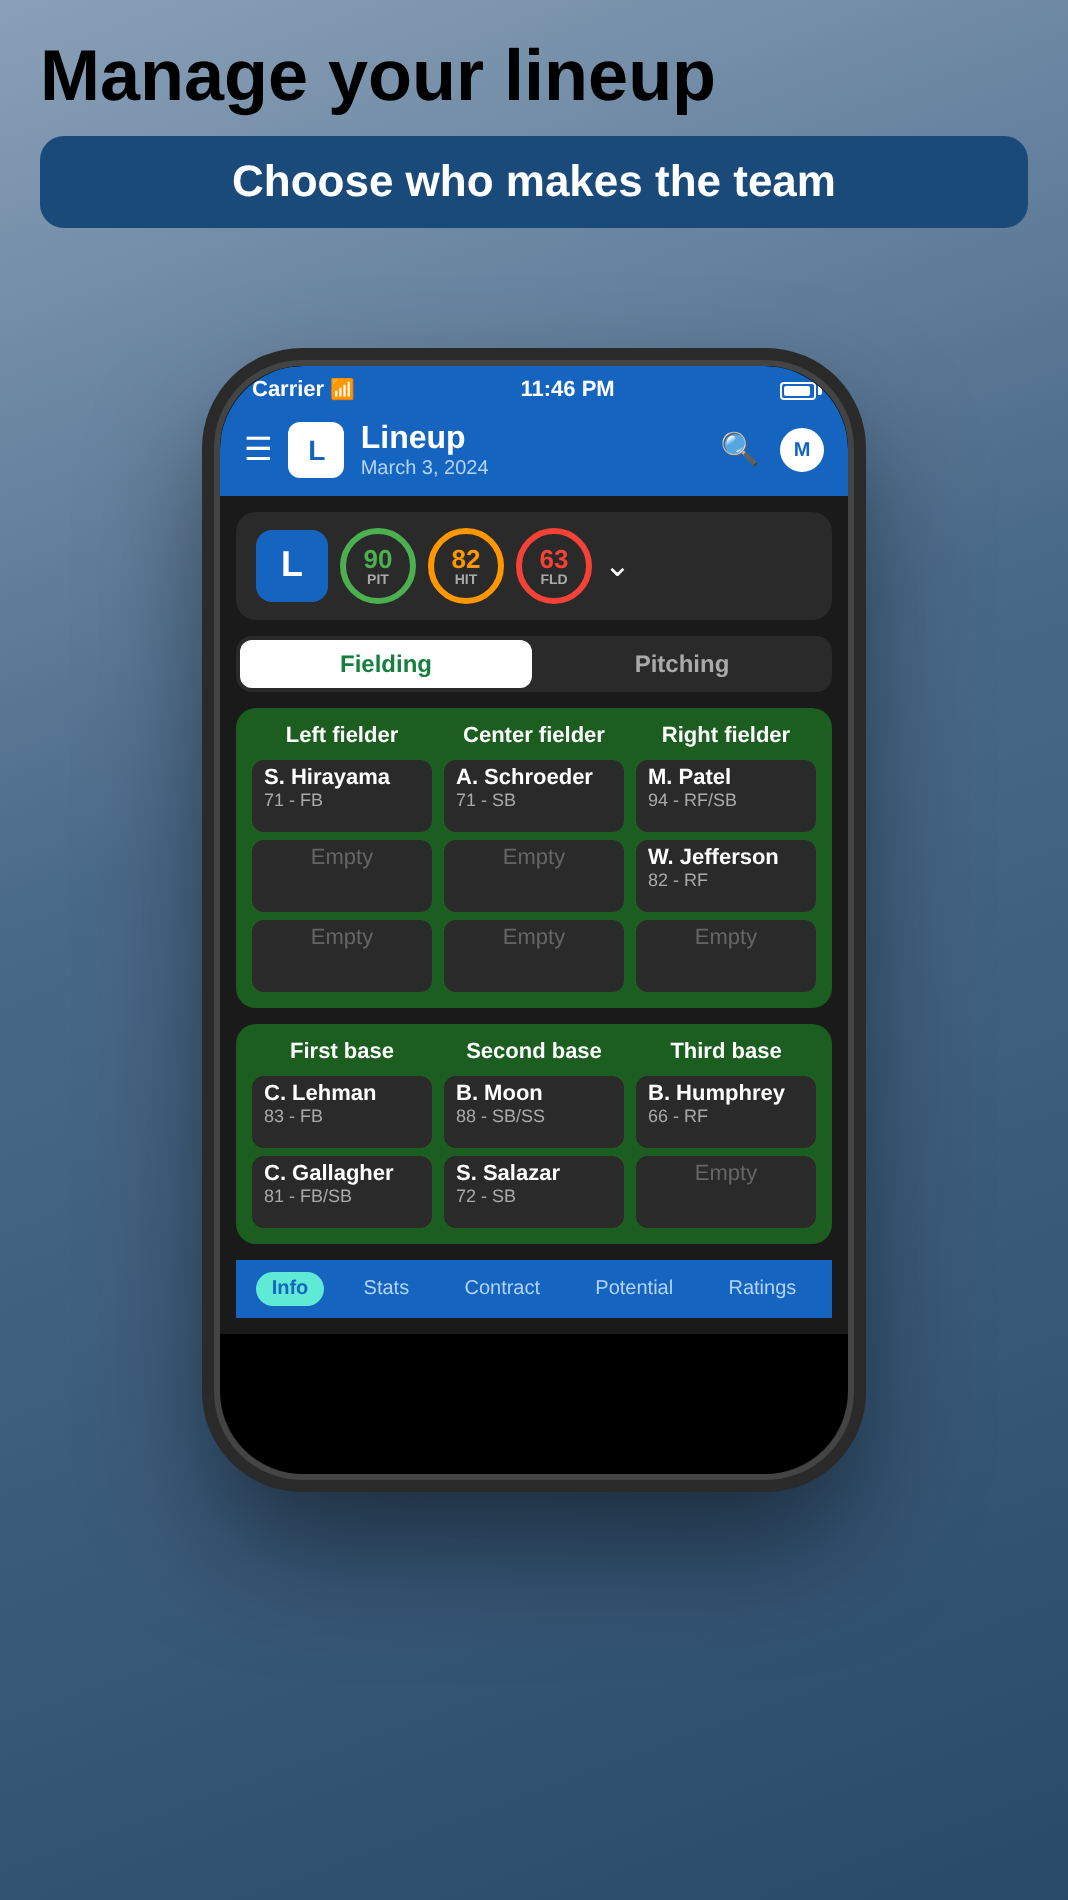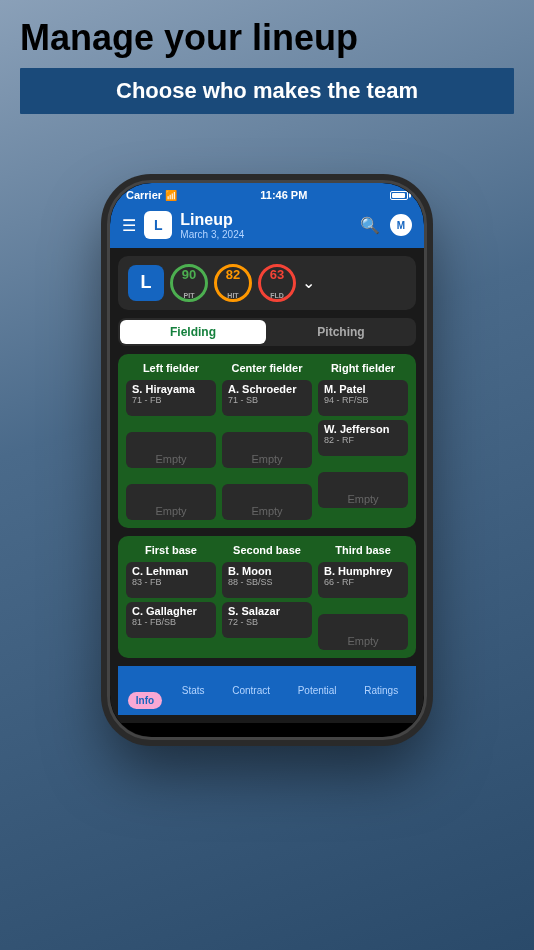--- a/index.html
+++ b/index.html
@@ -18,21 +18,21 @@
     }
     .page-title {
       font-size: 36px;
       font-weight: 900;
       color: #000;
       line-height: 1.1;
     }
     .page-subtitle-banner {
       margin-top: 10px;
       background: #1a4a7a;
-      border-radius: 1px;
+      border-radius: 12px;
       padding: 10px 20px;
       display: inline-block;
       width: 100%;
       text-align: center;
     }
     .page-subtitle-banner span {
       color: #fff;
       font-size: 22px;
       font-weight: 800;
     }
@@ -172,21 +172,21 @@
     .team-logo-box {
       width: 36px; height: 36px;
       background: #1565c0;
       border-radius: 8px;
       display: flex; align-items: center; justify-content: center;
       font-weight: 900; font-size: 18px; color: #fff;
     }
     .stat-circle {
       width: 38px; height: 38px;
       border-radius: 50%;
-      display: flex; flex-direction: column; align-items: center; justify-content: space-between;
+      display: flex; flex-direction: column; align-items: center; justify-content: center;
       border: 3px solid;
       font-size: 13px; font-weight: 700;
     }
     .stat-circle.pit { border-color: #4caf50; color: #4caf50; }
     .stat-circle.hit { border-color: #ff9800; color: #ff9800; }
     .stat-circle.fld { border-color: #f44336; color: #f44336; }
     .stat-label { font-size: 7px; color: #aaa; }
     .cap-block { flex: 1; }
     .cap-text { color: #fff; font-size: 10px; font-weight: 600; }
     .cap-amount { color: #fff; font-size: 12px; font-weight: 700; }
@@ -291,23 +291,22 @@
       color: #fff;
       font-size: 11px;
       font-weight: 600;
     }
     .player-sub {
       color: #aaa;
       font-size: 9px;
     }
     .player-card.empty {
       display: flex;
-      align-items: flex-end;
+      align-items: flex-start;
       justify-content: center;
-      margin-top: 12px;
     }
     .empty-text {
       color: #666;
       font-size: 11px;
     }
 
     
     .bottom-tab-bar {
       background: #1565c0;
       display: flex;
@@ -317,24 +316,23 @@
     }
     .bottom-tab {
       color: #b3d4ff;
       font-size: 10px;
       text-align: center;
       cursor: pointer;
       padding: 3px 8px;
       border-radius: 12px;
     }
     .bottom-tab.active {
-      background: #f9a8d4;
+      background: #5eead4;
       color: #1565c0;
       font-weight: 700;
-      margin-top: 20px;
     }
 
     
     .wifi-icon { font-size: 10px; }
   </style>
 </head>
 <body>
 
 <div class="page-header">
   <div class="page-title">Manage your lineup</div>

